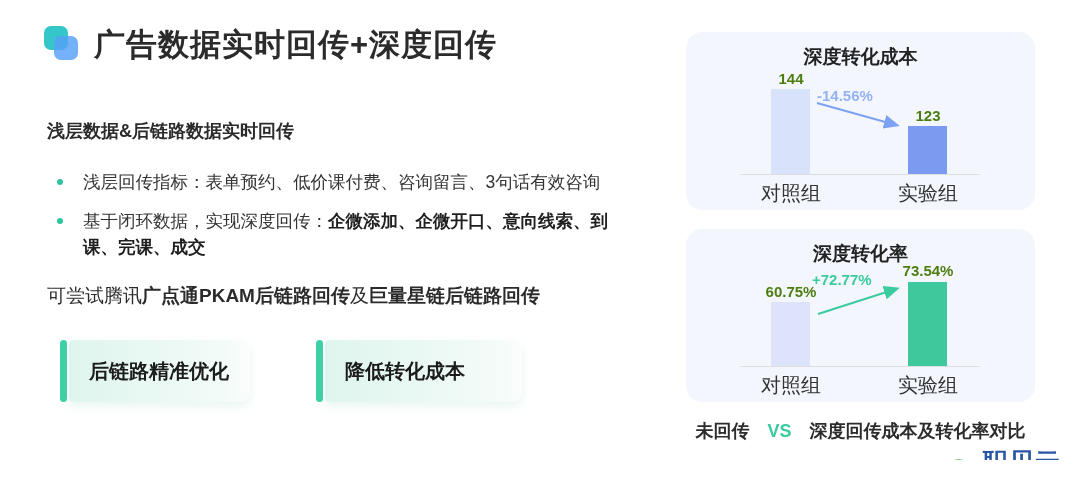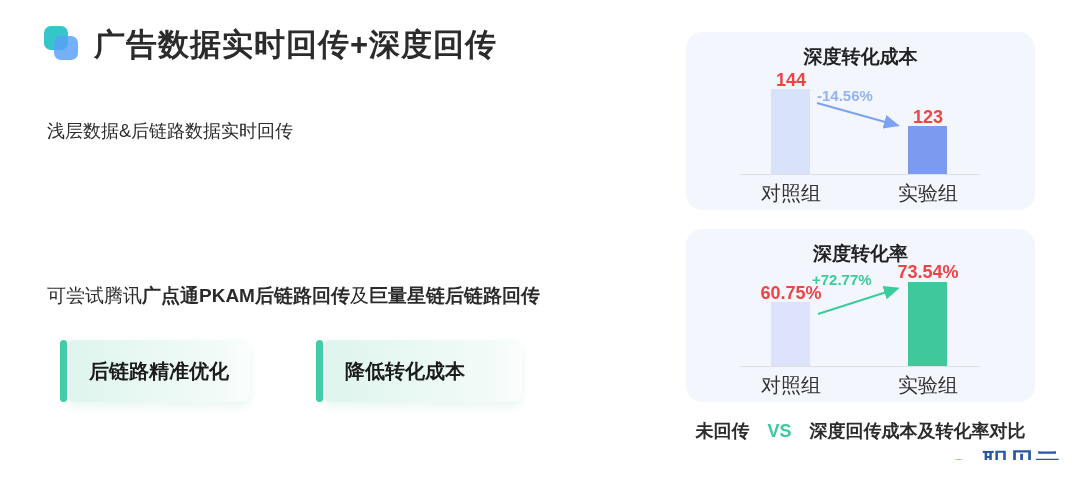--- a/index.html
+++ b/index.html
@@ -8,21 +8,21 @@
   .slide { position:relative; width:1080px; height:460px; background:#ffffff; overflow:hidden;padding-left:16px; }
 
   
   .title-icon { position:absolute; left:44px; top:26px; width:40px; height:40px; }
   .title-icon .sq { position:absolute; width:24px; height:24px; border-radius:7px; }
   .title-icon .sq-teal { left:0; top:0; background:#35c6c9; }
   .title-icon .sq-blue { left:10px; top:10px; background:rgba(86,160,246,0.82); }
   .page-title { position:absolute; left:94px; top:24px; font-size:31px; font-weight:700; color:#2b2b2b; letter-spacing:1px; }
 
   
-  .subtitle { position:absolute; left:47px; top:119px; font-size:18px; font-weight:400; color:#2b2b2b; }
+  .subtitle { position:absolute; left:47px; top:119px; font-size:18px; font-weight:700; color:#2b2b2b; }
   .bullets { position:absolute; left:55px; top:169px; width:572px; list-style:none; }
   .bullets li { position:relative; padding-left:28px; font-size:17.5px; line-height:26px; margin-bottom:13px; color:#333; }
   .bullets li .dot { position:absolute; left:2px; top:10px; width:6px; height:6px; border-radius:50%; background:#2fc2a0; }
   .bullets li b { font-weight:700; color:#1f1f1f; }
   .note { position:absolute; left:47px; top:283px; font-size:19px; color:#2b2b2b; }
   .note b { font-weight:700; }
 
   .tag { position:absolute; top:340px; height:62px; display:flex; }
   .tag-1 { left:60px; width:190px; }
   .tag-2 { left:316px; width:206px; }
@@ -37,21 +37,21 @@
   .card { position:absolute; left:686px; width:349px; background:#f3f7fd; border-radius:16px; }
   .card-1 { top:32px; height:178px; }
   .card-2 { top:229px; height:173px; }
   .chart-title { position:absolute; left:0; top:12px; width:100%; text-align:center; font-size:19px; font-weight:700; color:#222; }
   .axis { position:absolute; left:54px; width:240px; height:1px; background:#dcdee2; }
   .bar { position:absolute; width:39px; }
   .bar-cost-a { left:85px; top:57px;  height:85px; background:#d8e3fb; }
   .bar-cost-b { left:222px; top:94px; height:48px; background:#7b9bf0; }
   .bar-rate-a { left:85px; top:73px;  height:64px; background:#dce3fa; }
   .bar-rate-b { left:222px; top:53px; height:84px; background:#3fc89b; }
-  .val { position:absolute; width:80px; text-align:center; font-size:18px; font-weight:600; color:#ef4444; }
+  .val { position:absolute; width:80px; text-align:center; font-size:15px; font-weight:600; color:#4d7c0f; }
   .cat { position:absolute; width:80px; text-align:center; font-size:20px; color:#333; }
   .col-a { left:65px; } .col-b { left:202px; }
   .card-1 .val-a { top:38px; } .card-1 .val-b { top:75px; }
   .card-1 .axis { top:142px; } .card-1 .cat { top:148px; }
   .card-2 .val-a { top:54px; } .card-2 .val-b { top:33px; }
   .card-2 .axis { top:137px; } .card-2 .cat { top:143px; }
   .anno { position:absolute; width:88px; font-size:15px; font-weight:600; }
   .anno-cost { left:131px; top:55px; color:#93b2f4; }
   .anno-rate { left:126px; top:42px; color:#3bcb9e; }
   .arrow-svg { position:absolute; }
@@ -71,20 +71,28 @@
 <div class="slide">
 
   <div class="title-icon">
     <span class="sq sq-teal"></span>
     <span class="sq sq-blue"></span>
   </div>
   <h1 class="page-title">广告数据实时回传+深度回传</h1>
 
   <div class="subtitle">浅层数据&amp;后链路数据实时回传</div>
 
+  <ul class="bullets">
+    <li>
+      <span class="dot"></span><span>浅层回传指标：表单预约、低价课付费、咨询留言、3句话有效咨询</span><b></b>
+    </li>
+    <li>
+      <span class="dot"></span><span>基于闭环数据，实现深度回传：</span><b>企微添加、企微开口、意向线索、到课、完课、成交</b>
+    </li>
+  </ul>
 
   <p class="note"><span>可尝试腾讯</span><b>广点通PKAM后链路回传</b><span>及</span><b>巨量星链后链路回传</b></p>
 
   <div class="tag tag-2">
     <span class="tag-bar"></span>
     <span class="tag-body">降低转化成本</span>
   </div>
   <div class="tag tag-1">
     <span class="tag-bar"></span>
     <span class="tag-body">后链路精准优化</span>

